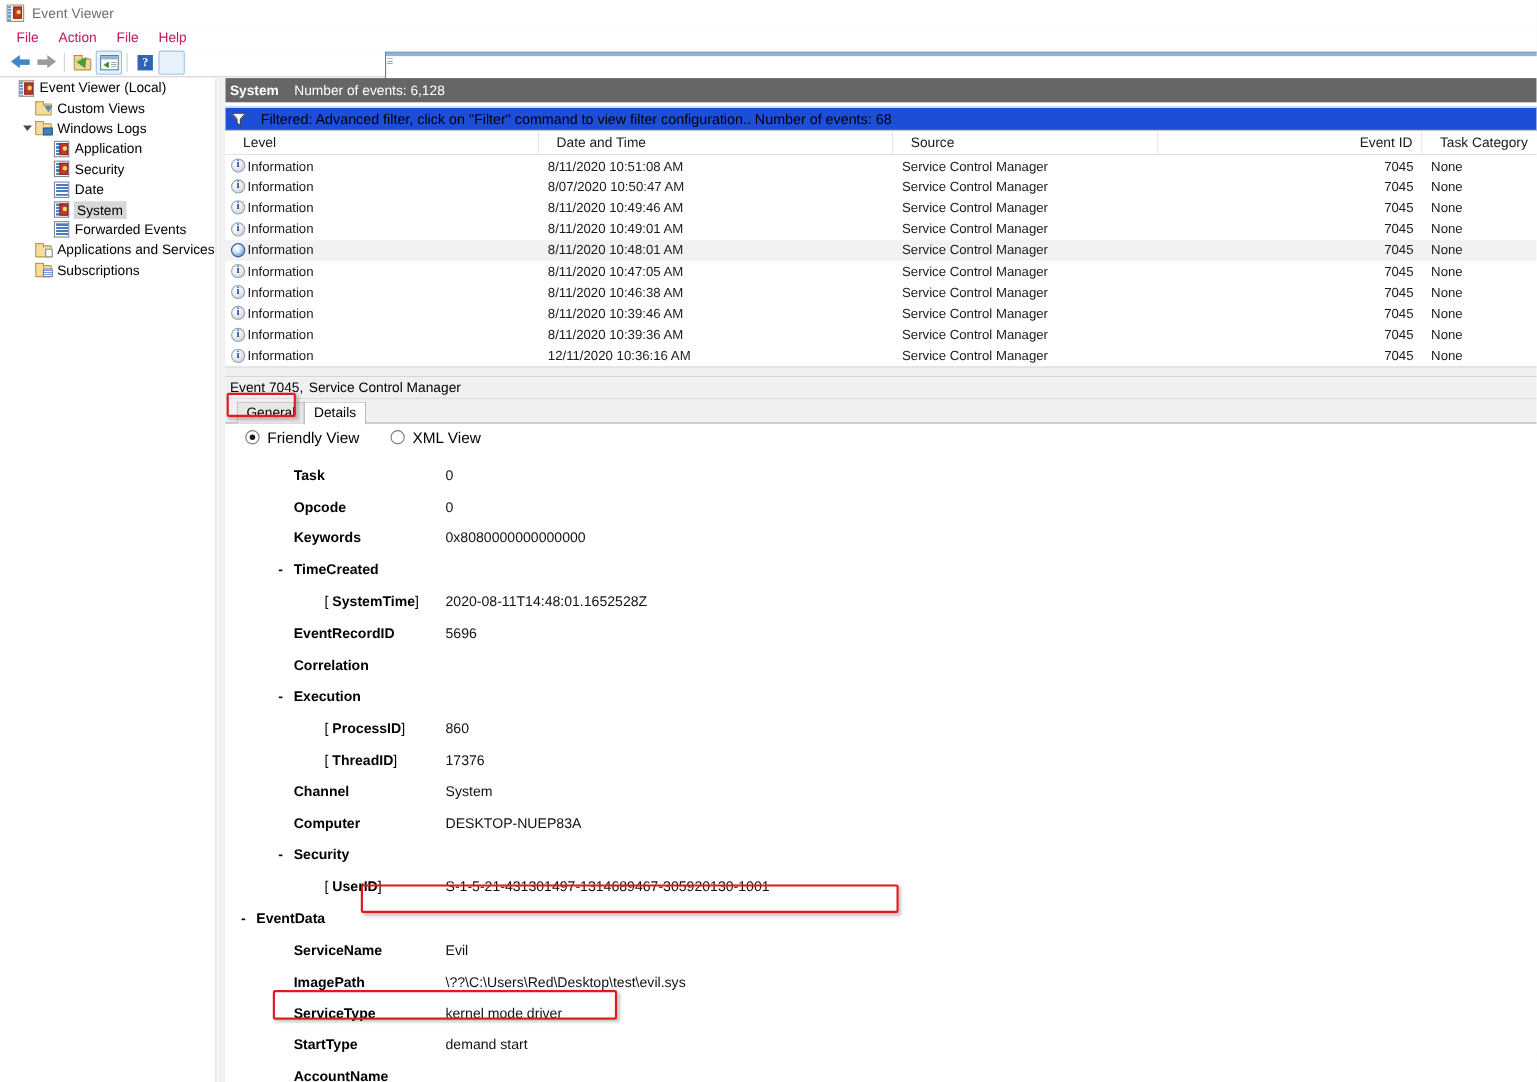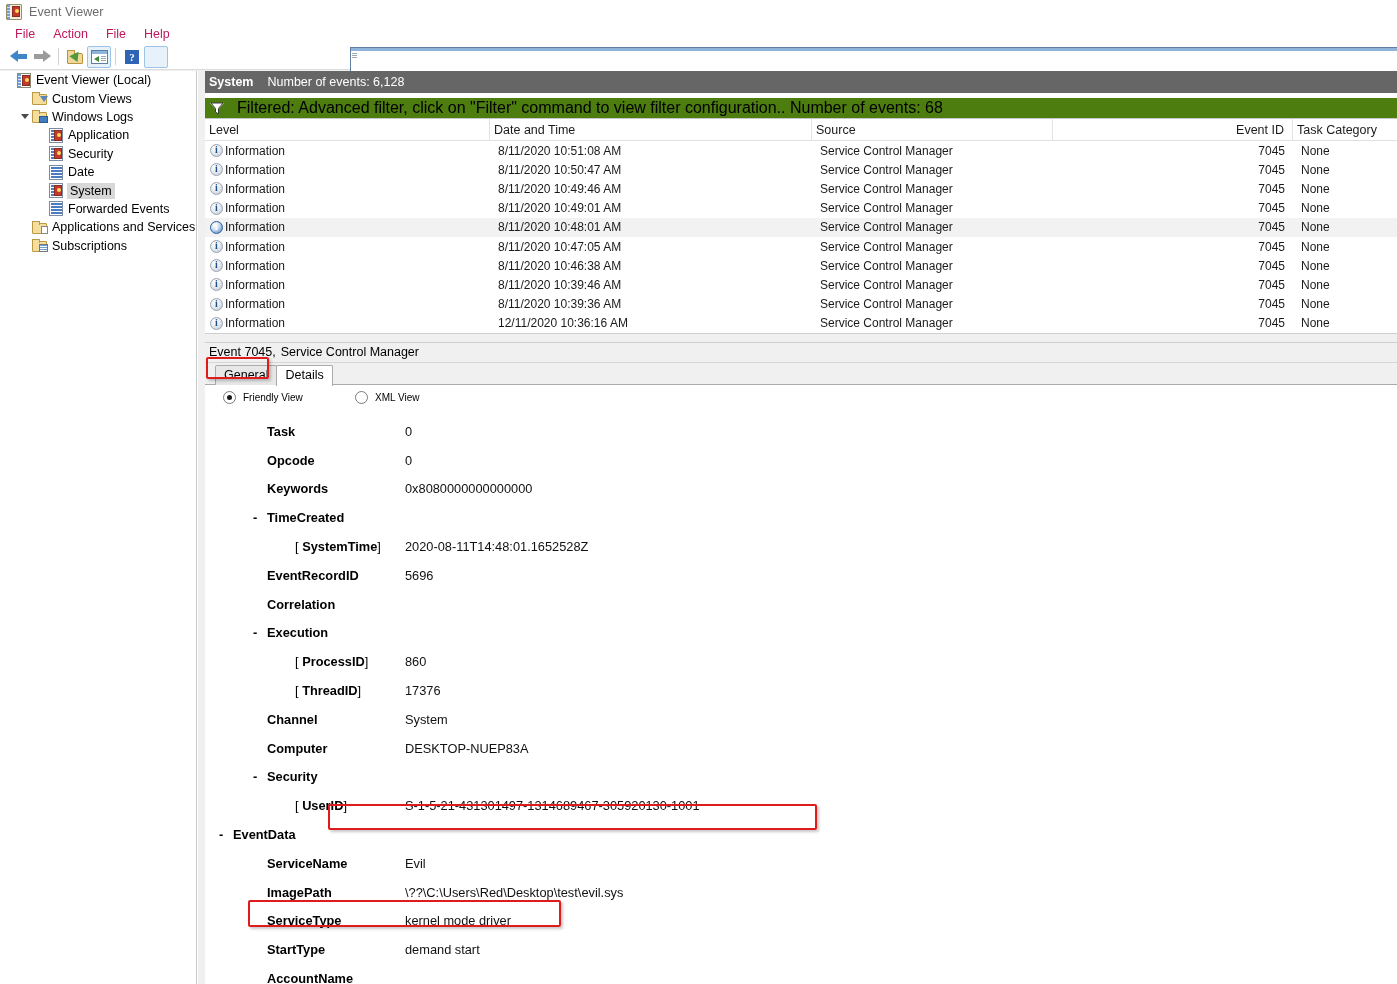--- a/index.html
+++ b/index.html
@@ -130,34 +130,34 @@
   
   .right { position:absolute; left:205px; top:0; width:1192px; height:913px; background:#ffffff; }
 
   .panel-head {
     height:22px; background:#666666; color:#ffffff; display:flex; align-items:center;
     padding-left:4px; font-size:12.5px;
   }
   .panel-head .ph-name { font-weight:bold; margin-right:14px; }
 
   .filterbar {
-    height:22px; background:#4d7c0f; border-top:1px solid #ffffff; border-bottom:1px solid #c7c7c7;
-    display:flex; align-items:center; padding-left:5px; font-size:16px; color:#000;
+    height:22px; background:#1d4ed8; border-top:1px solid #ffffff; border-bottom:1px solid #c7c7c7;
+    display:flex; align-items:center; padding-left:5px; font-size:13px; color:#000;
     margin-top:4px;
   }
   .funnel-ico { width:14px; height:13px; position:relative; margin-right:13px; flex:0 0 14px;}
   .funnel-ico:before { content:""; position:absolute; left:0; top:1px; width:0;height:0;
     border-left:7px solid transparent; border-right:7px solid transparent; border-top:8px solid #ffffff;
     filter: drop-shadow(0 0 0 #000);}
   .funnel-ico svg { position:absolute; left:0; top:0; }
 
   
   .lhead { height:22px; background:#ffffff; border-bottom:1px solid #e0e0e0; position:relative; font-size:12.5px; }
   .lhead .col { position:absolute; top:0; height:22px; display:flex; align-items:center;
-    border-right:1px solid #e3e3e3; padding-left:4px; color:#1a1a1a;}
+    border-right:1px solid #e3e3e3; padding-left:16px; color:#1a1a1a;}
   .lhead .col.num { justify-content:flex-end; padding-right:8px; padding-left:0; }
   .lrows { position:relative; background:#ffffff; }
   .lrow { height:19.2px; position:relative; font-size:12px; color:#1a1a1a; }
   .lrow.sel { background:#f2f2f2; }
   .lrow .cell { position:absolute; top:0; height:19.2px; display:flex; align-items:center; white-space:nowrap;}
   .lrow .cell.num { justify-content:flex-end; }
   .info-ico { width:13px; height:13px; border-radius:50%; flex:0 0 13px; margin-right:2px;
     background: radial-gradient(circle at 35% 30%, #ffffff 0%, #e9edf2 45%, #b9c2cc 100%);
     border:1px solid #9aa4b0; position:relative; }
   .info-ico.on { background: radial-gradient(circle at 35% 30%, #ffffff 0%, #cfe0f3 40%, #3f7ac4 100%); border-color:#2e5e9c;}
@@ -172,21 +172,21 @@
   .detail { position:relative; background:#ffffff; }
   .detail-title { height:20px; display:flex; align-items:center; padding-left:4px;
     font-size:12.5px; color:#000; background:#f0f0f0; border-bottom:1px solid #d6d6d6;}
   .tabs { height:22px; background:#f0f0f0; display:flex; align-items:flex-end; padding-left:10px; position:relative;}
   .tabs:after { content:""; position:absolute; left:0; right:0; bottom:0; height:1px; background:#ababab;}
   .tab { font-size:12.5px; padding:2px 8px 3px 8px; border:1px solid #ababab; border-bottom:none;
     background:#e7e7e7; color:#000; position:relative; z-index:1; margin-right:-1px; border-radius:2px 2px 0 0;}
   .tab.active { background:#ffffff; z-index:3; padding-bottom:4px; margin-bottom:-1px; }
 
   .viewopts { height:26px; display:flex; align-items:center; padding-left:18px; background:#ffffff;
-    font-size:10px; color:#000; gap:0;}
+    font-size:14px; color:#000; gap:0;}
   .radio { width:13px; height:13px; border-radius:50%; border:1px solid #7b7b7b; background:#fff;
     display:inline-block; position:relative; margin-right:7px; flex:0 0 13px;}
   .radio.checked:after { content:""; position:absolute; left:3px; top:3px; width:5px; height:5px; border-radius:50%; background:#1a1a1a;}
   .opt { display:flex; align-items:center; }
 
   .kv-area { position:relative; background:#ffffff; font-size:12.8px; color:#000; padding-top:6px;}
   .kv { position:relative; height:28.8px; display:flex; align-items:center; white-space:nowrap;}
   .kv .dash { position:absolute; font-weight:bold; }
   .kv .k { font-weight:bold; position:absolute; }
   .kv .v { position:absolute; color:#111; }
@@ -358,21 +358,21 @@
             <div class="cell" style="left: 1088px; width: 104px; padding-left: 8px;">
               <span>None</span>
             </div>
           </div>
           <div class="lrow">
             <div class="cell" style="left: 0px; width: 285px; padding-left: 5px;">
               <span class="info-ico"></span>
               <span>Information</span>
             </div>
             <div class="cell" style="left: 285px; width: 322px; padding-left: 8px;">
-              <span>8/11/2020 10:50:47 AM</span>
+              <span>8/07/2020 10:50:47 AM</span>
             </div>
             <div class="cell" style="left: 607px; width: 241px; padding-left: 8px;">
               <span>Service Control Manager</span>
             </div>
             <div class="cell num" style="left: 848px; width: 240px; padding-right: 8px;">
               <span>7045</span>
             </div>
             <div class="cell" style="left: 1088px; width: 104px; padding-left: 8px;">
               <span>None</span>
             </div>

